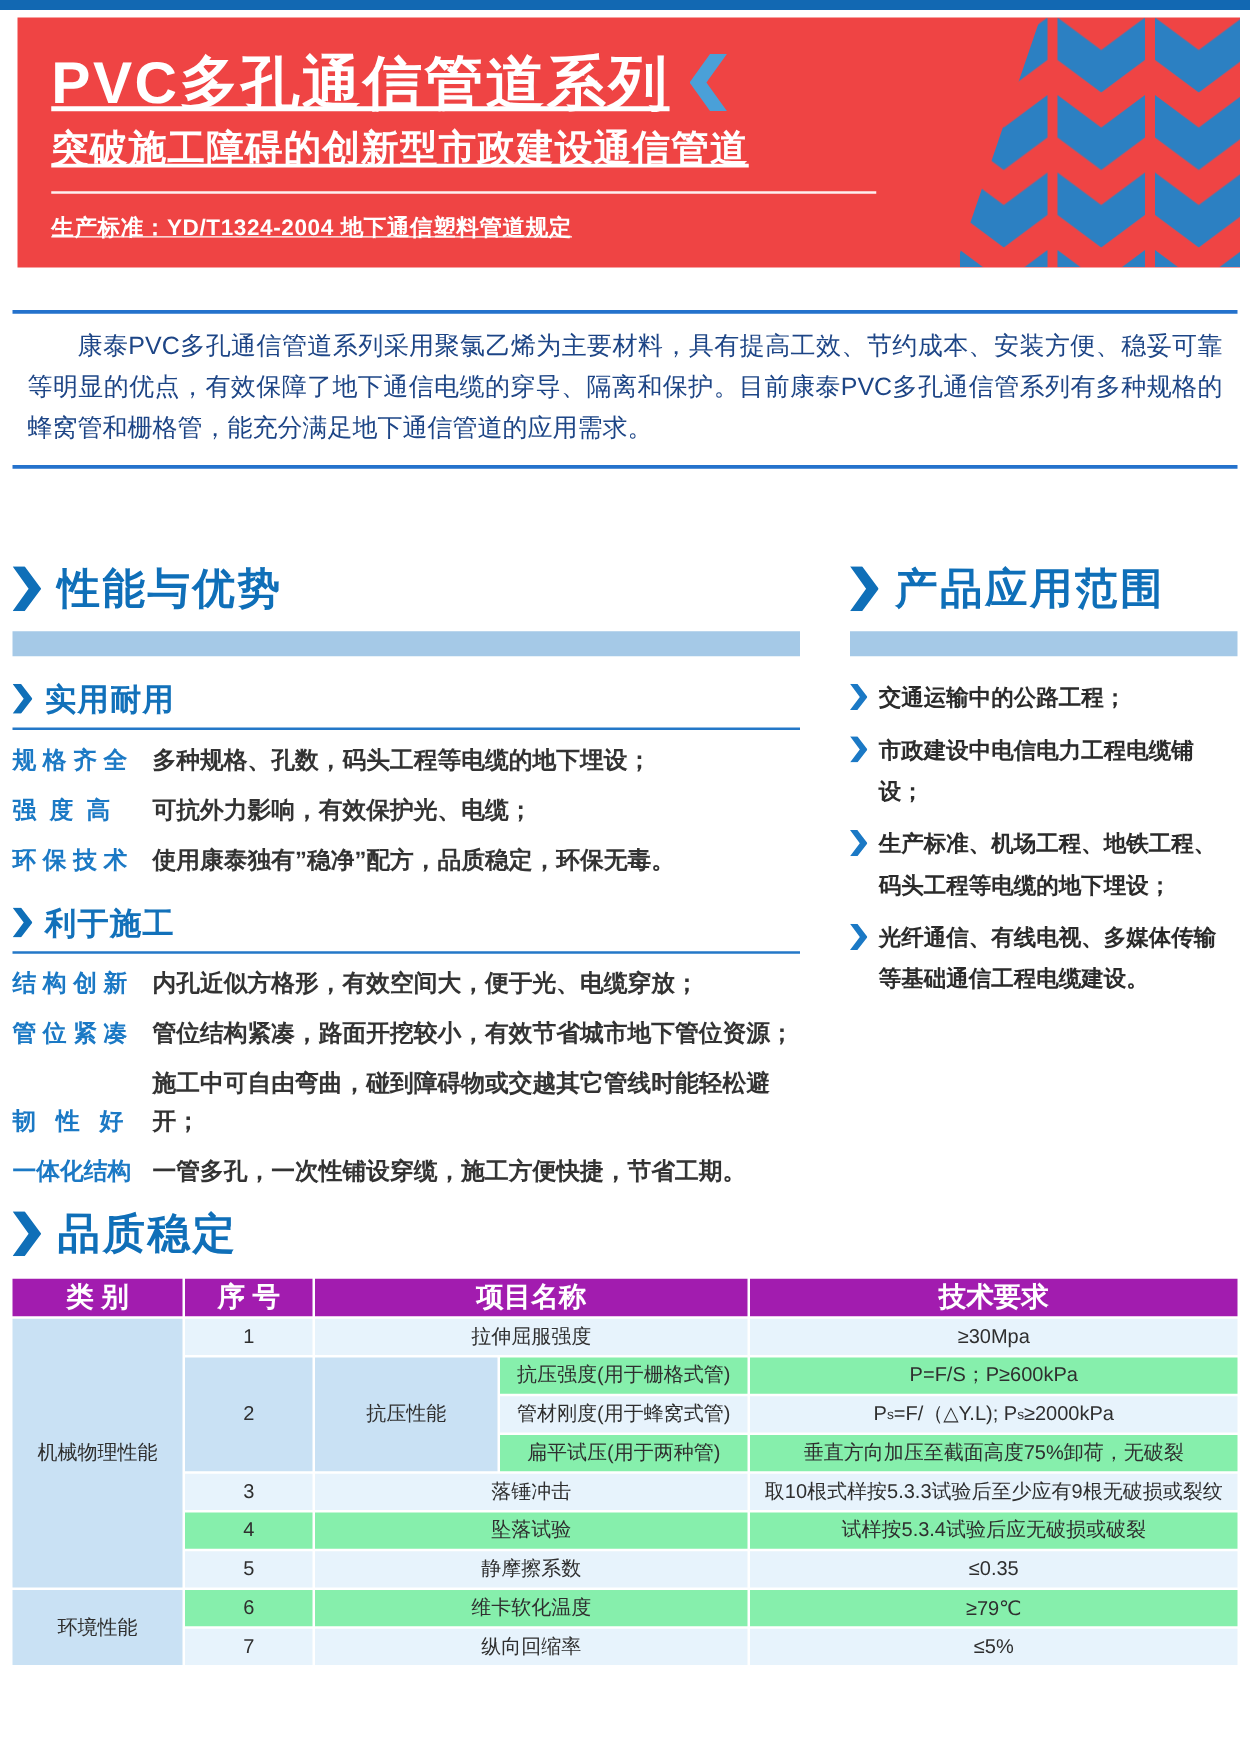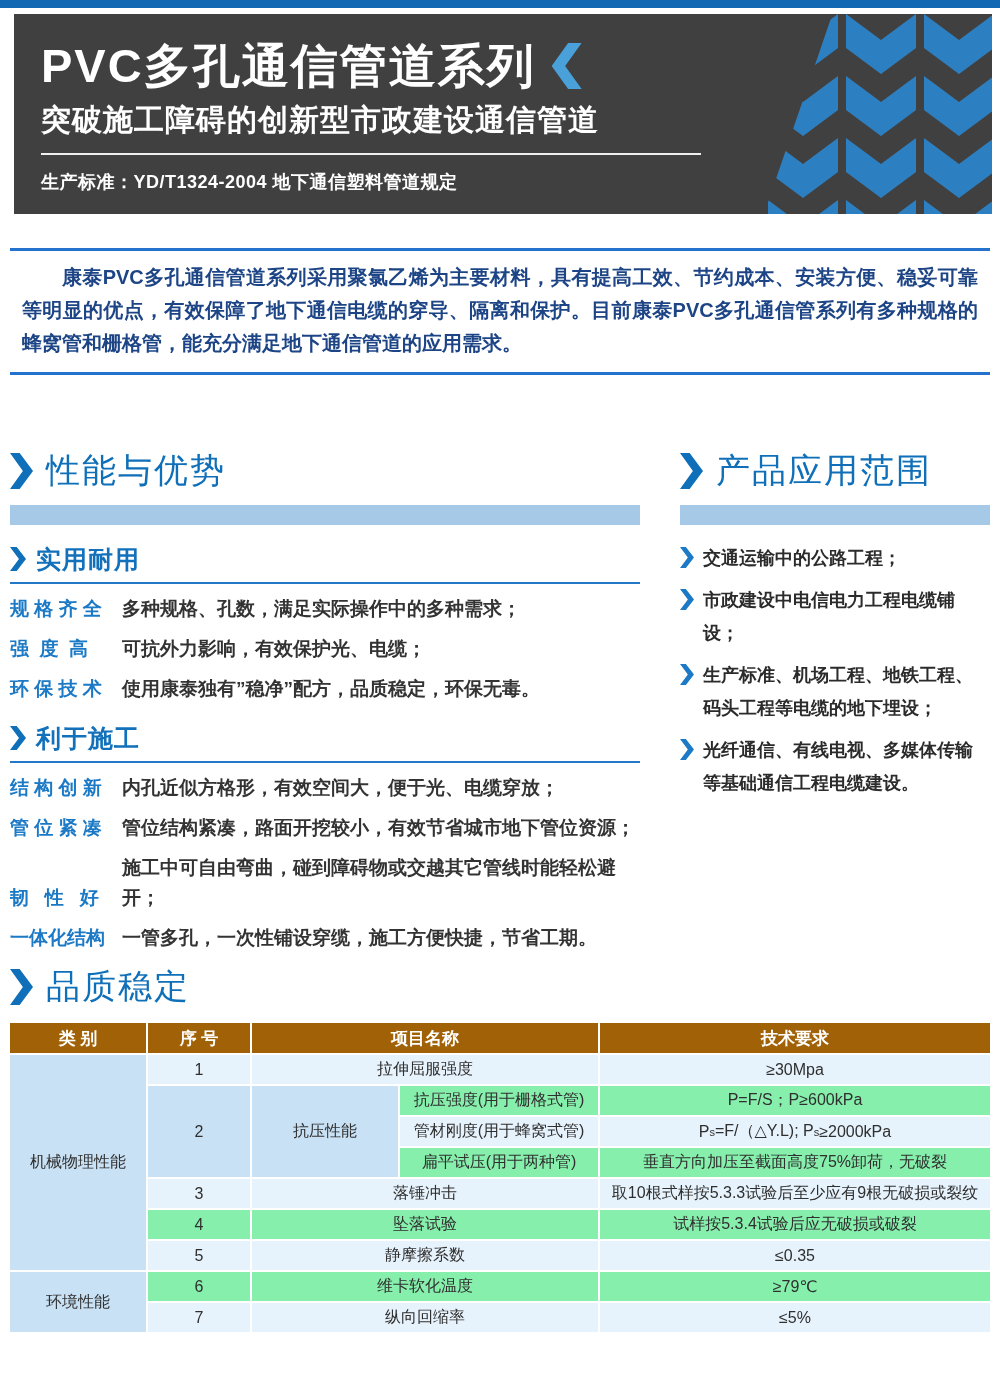--- a/index.html
+++ b/index.html
@@ -3,44 +3,44 @@
 <meta charset="utf-8">
 <style>
   html,body{margin:0;padding:0;}
   body{
     width:1000px;height:1396px;background:#ffffff;overflow:hidden;position:relative;
     font-family:"Liberation Sans","DejaVu Sans",sans-serif;
     -webkit-font-smoothing:antialiased;
   }
   
   .top-strip{height:8px;background:#1268b2;}
-  .banner{margin:6px 8px 14px 14px;height:200px;background:#404040;position:relative;overflow:hidden;color:#fff;}
+  .banner{margin:6px 8px 14px 14px;height:200px;background:#ef4444;position:relative;overflow:hidden;color:#fff;text-decoration:underline;}
   .banner-inner{position:relative;z-index:2;padding:26px 0 0 27px;}
   .banner-title-row{display:flex;align-items:center;gap:16px;}
   .banner-title{font-size:47px;font-weight:bold;letter-spacing:2px;line-height:52px;}
   .chev-left{width:30px;height:46px;background:#4aa0d8;
     clip-path:polygon(100% 0,55% 0,0 50%,55% 100%,100% 100%,45% 50%);}
   .banner-subtitle{font-size:30px;font-weight:bold;letter-spacing:1px;margin-top:10px;line-height:36px;}
   .banner-line{width:660px;height:2px;background:rgba(255,255,255,.92);margin:15px 0 15px 0;}
   .banner-standard{font-size:18px;font-weight:bold;letter-spacing:.5px;}
   .banner-pattern{position:absolute;right:0;top:0;width:228px;height:200px;z-index:1;
     clip-path:polygon(30% 0,100% 0,100% 100%,0 100%);}
   
   .intro{margin:34px 10px 0 10px;border-top:3px solid #2472cc;border-bottom:3px solid #2472cc;
     padding:10px 12px 12px 12px;}
-  .intro p{margin:0;font-size:20px;line-height:33px;font-weight:bold;color:#1d4586;
+  .intro p{margin:0;font-size:20px;line-height:33px;font-weight:normal;color:#1d4586;
     text-align:justify;text-indent:2em;}
   
   .cols{display:flex;margin:74px 10px 0 10px;gap:40px;}
   .col-left{width:630px;flex:0 0 630px;}
   .col-right{width:310px;flex:0 0 310px;}
   .h2row{display:flex;align-items:center;gap:13px;height:44px;}
   .chev-lg{width:23px;height:36px;background:#0f6fb8;flex:none;
     clip-path:polygon(0 0,42% 0,100% 50%,42% 100%,0 100%,56% 50%);}
-  .h2{font-size:34px;font-weight:normal;color:#0f6fb8;letter-spacing:2px;}
+  .h2{font-size:34px;font-weight:bold;color:#0f6fb8;letter-spacing:2px;}
   .bar{height:20px;background:#a5c9e7;margin-top:12px;}
   .h3row{display:flex;align-items:center;gap:10px;margin-top:18px;height:32px;}
   .chev-sm{width:16px;height:24px;background:#0f6fb8;flex:none;
     clip-path:polygon(0 0,42% 0,100% 50%,42% 100%,0 100%,56% 50%);}
   .h3{font-size:25px;font-weight:bold;color:#1271ba;letter-spacing:1px;}
   .subline{height:2px;background:#2478c8;margin-top:7px;}
   .feature{display:flex;margin-top:10px;align-items:flex-end;}
   .feature-label{width:112px;flex:0 0 112px;color:#1b79c5;font-weight:bold;font-size:19px;line-height:30px;white-space:pre;}
   .feature-text{font-size:19px;line-height:30px;color:#333;font-weight:bold;}
   .group2{margin-top:14px;}
@@ -50,21 +50,21 @@
   .chev-xs{width:14px;height:21px;background:#1b79c5;flex:none;margin-top:5px;
     clip-path:polygon(0 0,42% 0,100% 50%,42% 100%,0 100%,56% 50%);}
   .app-text{font-size:18px;font-weight:bold;color:#2b2b2b;line-height:33px;margin-left:9px;}
   
   .pp-head{margin:12px 10px 0 10px;}
   .perf-table{margin:14px 10px 0 10px;display:grid;
     grid-template-columns:136px 102px 146px 198px 1fr;
     grid-template-rows:30px repeat(10,29px);
     gap:2px;background:#ffffff;font-size:16px;color:#2f2f2f;}
   .c{display:flex;align-items:center;justify-content:center;text-align:center;white-space:nowrap;overflow:hidden;}
-  .th{background:#a16207;color:#fff;font-weight:bold;font-size:17px;}
+  .th{background:#a21caf;color:#fff;font-weight:bold;font-size:22px;}
   .bgA{background:#e7f3fc;}
   .bgB{background:#86efac;}
   .bgC{background:#c9e1f4;}
   sub{font-size:11px;}
   .t-h1{grid-column:1;grid-row:1}.t-h2{grid-column:2;grid-row:1}
   .t-h3{grid-column:3 / span 2;grid-row:1}.t-h4{grid-column:5;grid-row:1}
   .t-cat1{grid-column:1;grid-row:2 / span 7}
   .t-cat2{grid-column:1;grid-row:9 / span 2}
   .t-no1{grid-column:2;grid-row:2}.t-nm1{grid-column:3 / span 2;grid-row:2}.t-rq1{grid-column:5;grid-row:2}
   .t-no2{grid-column:2;grid-row:3 / span 3}.t-nm2{grid-column:3;grid-row:3 / span 3}
@@ -117,21 +117,21 @@
 
     <div>
       <div class="h3row">
         <div class="chev-sm"></div>
         <div class="h3">实用耐用</div>
       </div>
       <div class="subline"></div>
 
       <div class="feature">
         <div class="feature-label">规 格 齐 全</div>
-        <div class="feature-text">多种规格、孔数，满足实际操作中的多种需求；</div>
+        <div class="feature-text">多种规格、孔数，码头工程等电缆的地下埋设；</div>
       </div>
       <div class="feature">
         <div class="feature-label">强  度  高</div>
         <div class="feature-text">可抗外力影响，有效保护光、电缆；</div>
       </div>
       <div class="feature">
         <div class="feature-label">环 保 技 术</div>
         <div class="feature-text">使用康泰独有”稳净”配方，品质稳定，环保无毒。</div>
       </div>
     </div>

